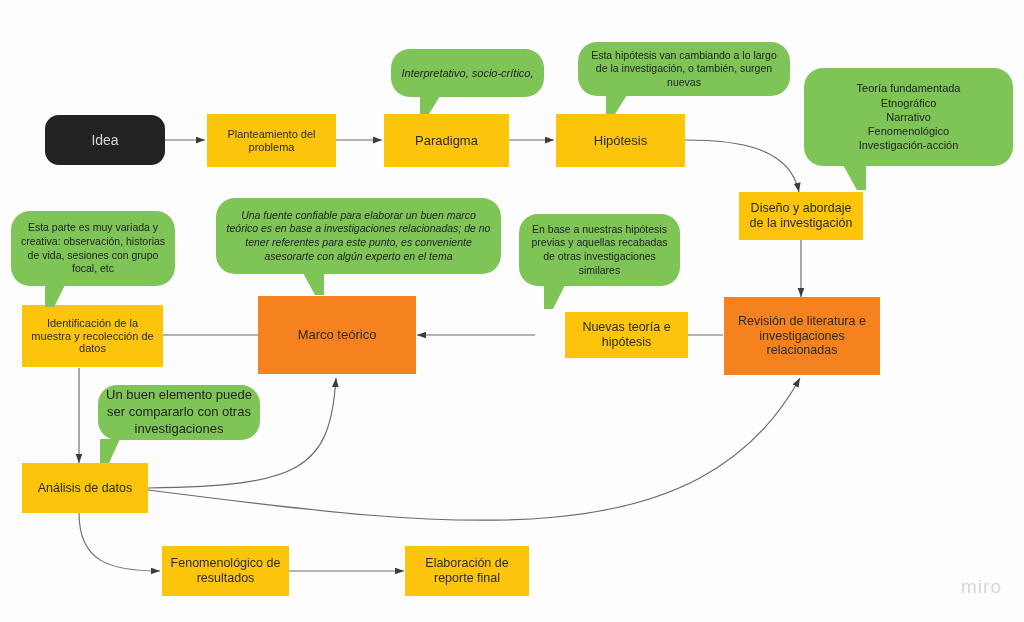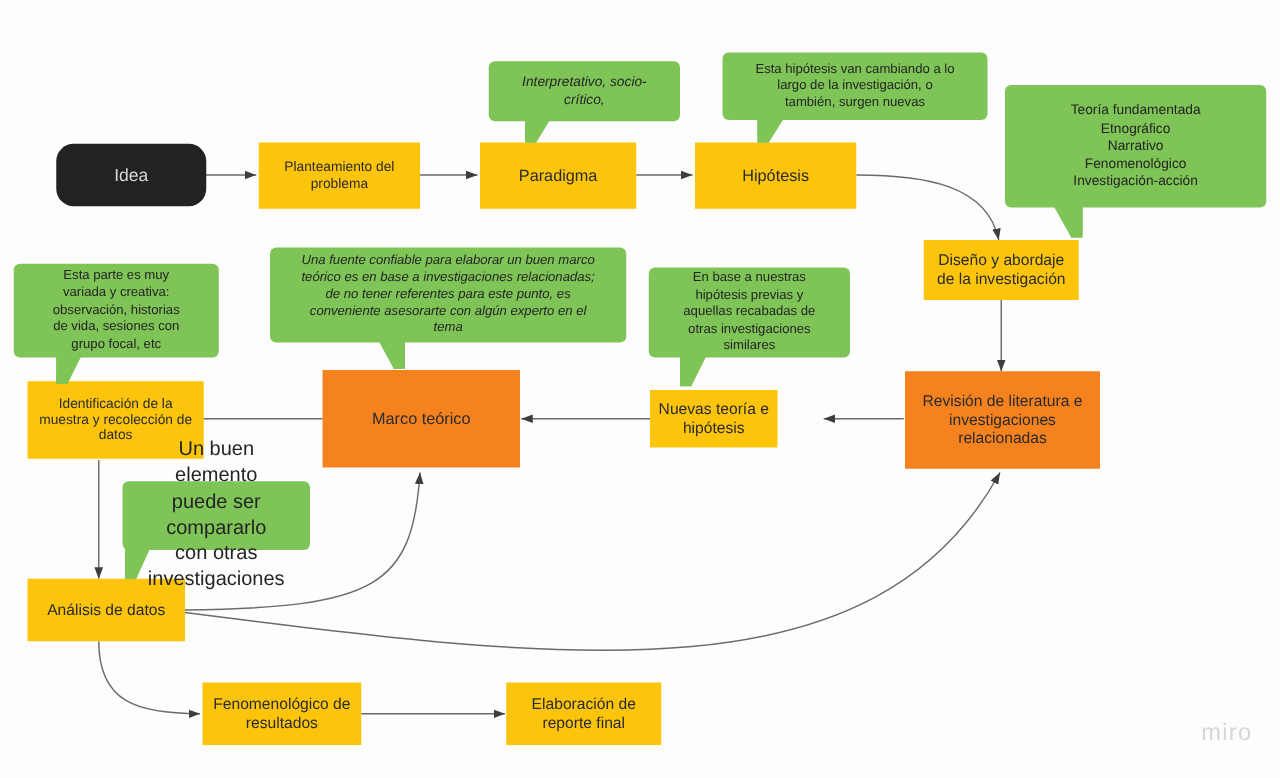--- a/index.html
+++ b/index.html
@@ -31,28 +31,28 @@
   .node.orange { background: #f5821e; }
   .node.dark {
     background: #222222;
     color: #d8d8d8;
     border-radius: 14px;
   }
   .callout {
     position: absolute;
     box-sizing: border-box;
     background: #7fc457;
-    border-radius: 5px;
+    border-radius: 19px;
     display: flex;
     align-items: center;
     justify-content: center;
     text-align: center;
     color: #242424;
     line-height: 1.3;
-    padding: 5px 24px;
+    padding: 5px 8px;
     z-index: 4;
   }
   .tail {
     position: absolute;
     width: 0;
     height: 0;
     z-index: 4;
   }
   svg.edges {
     position: absolute;
@@ -119,21 +119,21 @@
   </div>
 
   <div class="node yellow" style="left:739px; top:192px; width:124px; height:48px; font-size:12.5px;">
     <span>Diseño y abordaje de la investigación</span>
   </div>
 
   <div class="node orange" style="left:724px; top:297px; width:156px; height:78px; font-size:12.5px;">
     <span>Revisión de literatura e investigaciones relacionadas</span>
   </div>
 
-  <div class="node yellow" style="left:520px; top:312px; width:102px; height:46px; font-size:12.5px;align-items:center;">
+  <div class="node yellow" style="left:565px; top:312px; width:123px; height:46px; font-size:12.5px;align-items:center;">
     <span>Nuevas teoría e hipótesis</span>
   </div>
 
   <div class="node orange" style="left:258px; top:296px; width:158px; height:78px; font-size:13px;">
     <span>Marco teórico</span>
   </div>
 
   <div class="node yellow" style="left:22px; top:305px; width:141px; height:62px; font-size:11px;">
     <span>Identificación de la muestra y recolección de datos</span>
   </div>
@@ -177,20 +177,20 @@
   <div class="callout" style="left:216px; top:198px; width:285px; height:76px; font-size:10.5px;font-style:italic;">
     <span>Una fuente confiable para elaborar un buen marco teórico es en base a investigaciones relacionadas; de no tener referentes para este punto, es conveniente asesorarte con algún experto en el tema</span>
   </div>
   <div class="tail" style="left:303px; top:273px; border-right:9px solid #7fc457; border-left:12px solid transparent; border-top:22px solid #7fc457; border-bottom:0;"></div>
 
   <div class="callout" style="left:519px; top:214px; width:161px; height:72px; font-size:10.5px;">
     <span>En base a nuestras hipótesis previas y aquellas recabadas de otras investigaciones similares</span>
   </div>
   <div class="tail" style="left:544px; top:285px; border-left:9px solid #7fc457; border-right:12px solid transparent; border-top:24px solid #7fc457; border-bottom:0;"></div>
 
-  <div class="callout" style="left:98px; top:385px; width:150px; height:55px; font-size:16px;">
+  <div class="callout" style="left:98px; top:385px; width:162px; height:55px; font-size:13px;">
     <span>Un buen elemento puede ser compararlo con otras investigaciones</span>
   </div>
   <div class="tail" style="left:100px; top:439px; border-left:9px solid #7fc457; border-right:11px solid transparent; border-top:24px solid #7fc457; border-bottom:0;"></div>
 
   <div class="watermark">miro</div>
 
 </div>
 
 </body></html>

